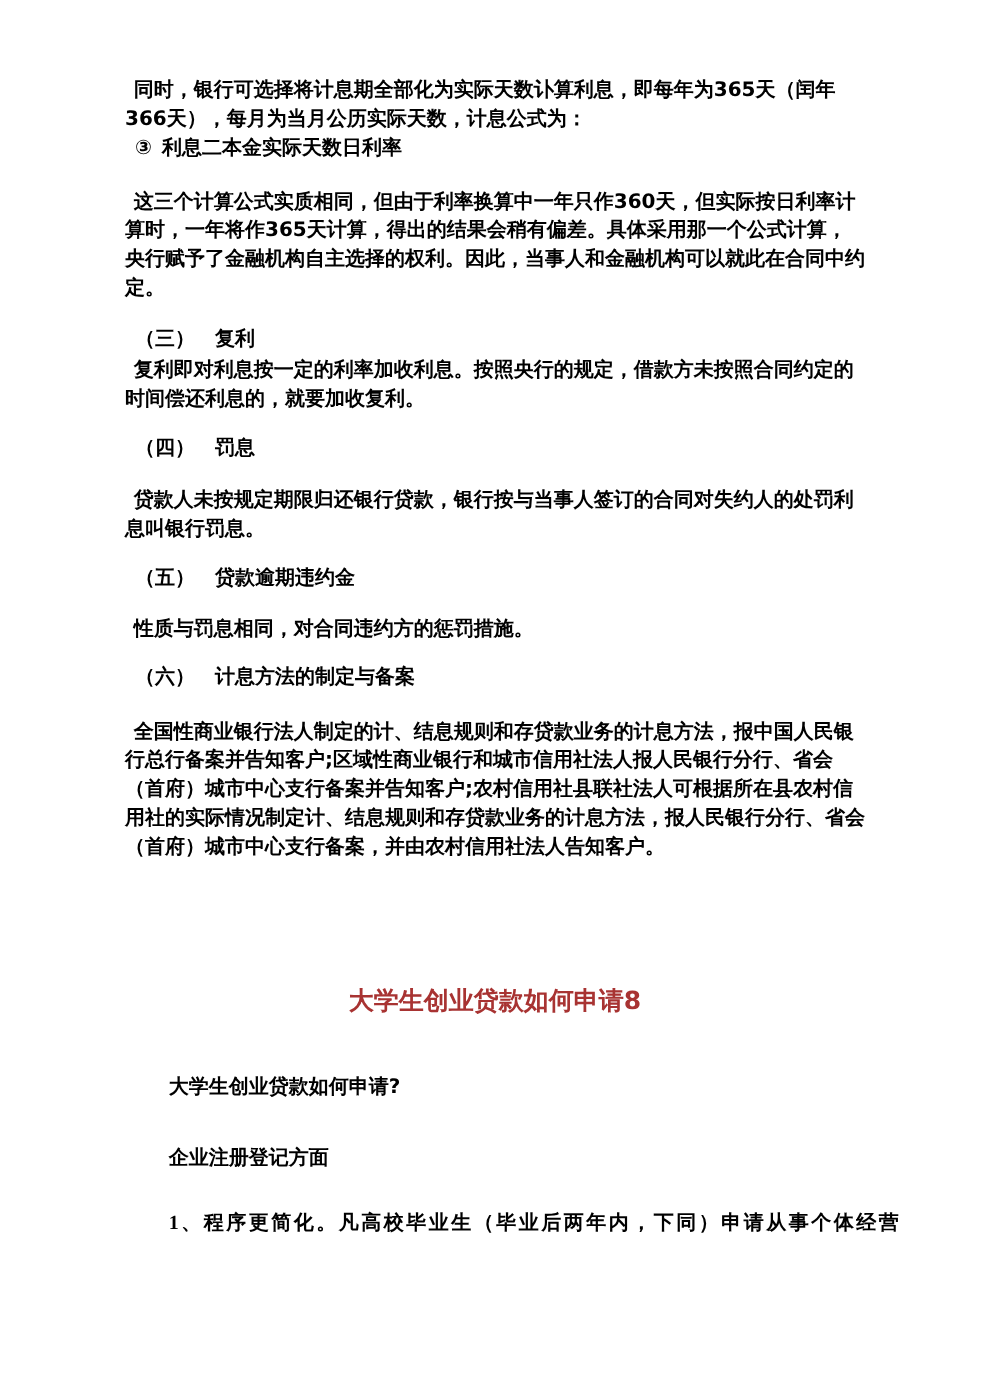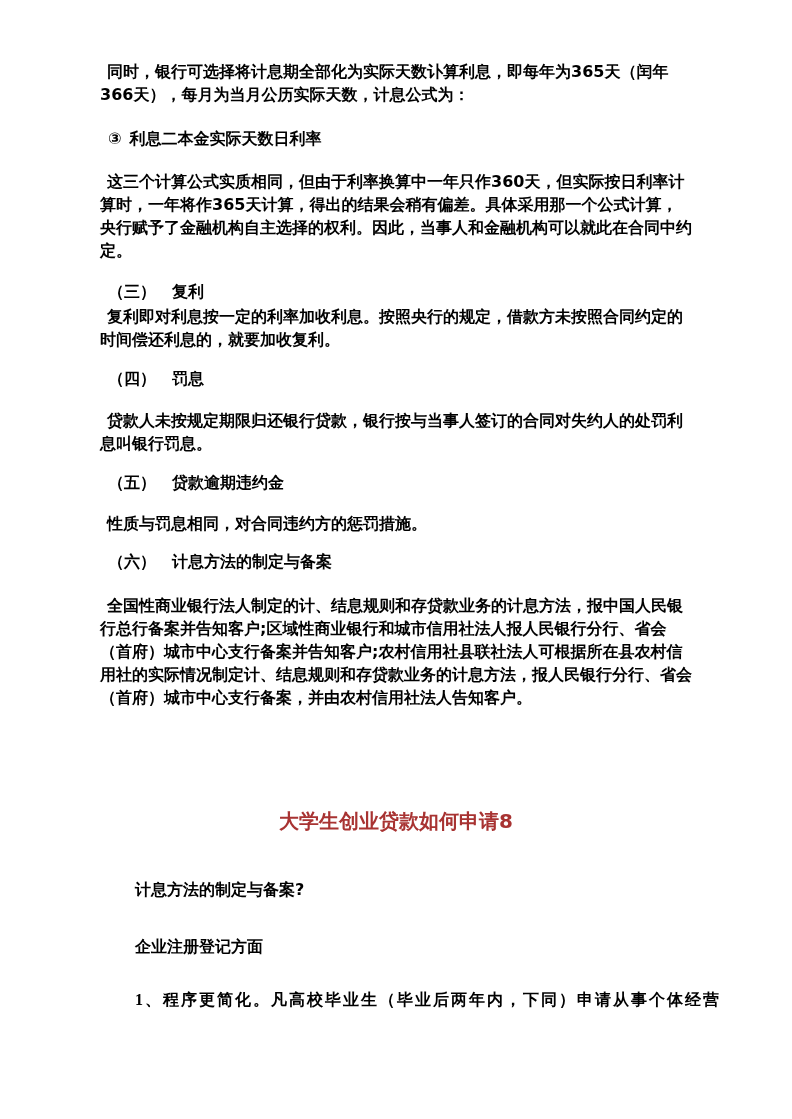--- a/index.html
+++ b/index.html
@@ -26,21 +26,21 @@
     line-height: 23px;
   }
   .p {
     text-indent: 7px;
     margin: 0;
   }
   .h {
     margin: 0 0 0 8px;
     white-space: nowrap;
   }
-  .mt-h2   { margin-top: 21px; }
+  .mt-h2   { }
   .mt-p3   { margin-top: 20px; }
   .mt-h4   { margin-top: 18px; }
   .mt-p5   { margin-top: 2px; }
   .mt-h6   { margin-top: 16px; }
   .mt-p7   { margin-top: 19px; }
   .mt-h8   { margin-top: 16px; }
   .mt-p9   { margin-top: 18px; }
   .mt-h10  { margin-top: 15px; }
   .mt-p11  { margin-top: 21px; }
   .title-red {
@@ -87,19 +87,19 @@
   <p class="h mt-h8">（五）　贷款逾期违约金</p>
 
   <p class="p mt-p9">性质与罚息相同，对合同违约方的惩罚措施。</p>
 
   <p class="h mt-h10">（六）　计息方法的制定与备案</p>
 
   <p class="p mt-p11">全国性商业银行法人制定的计、结息规则和存贷款业务的计息方法，报中国人民银行总行备案并告知客户;区域性商业银行和城市信用社法人报人民银行分行、省会（首府）城市中心支行备案并告知客户;农村信用社县联社法人可根据所在县农村信用社的实际情况制定计、结息规则和存贷款业务的计息方法，报人民银行分行、省会（首府）城市中心支行备案，并由农村信用社法人告知客户。</p>
 
   <h1 class="title-red">大学生创业贷款如何申请8</h1>
 
-  <p class="sub mt-q">计息方法的制定与备案?</p>
+  <p class="sub mt-q">大学生创业贷款如何申请?</p>
 
   <p class="sub mt-reg">企业注册登记方面</p>
 
   <p class="sub mt-item spaced">1、程序更简化。凡高校毕业生（毕业后两年内，下同）申请从事个体经营</p>
 
 </div>
 
 </body></html>

